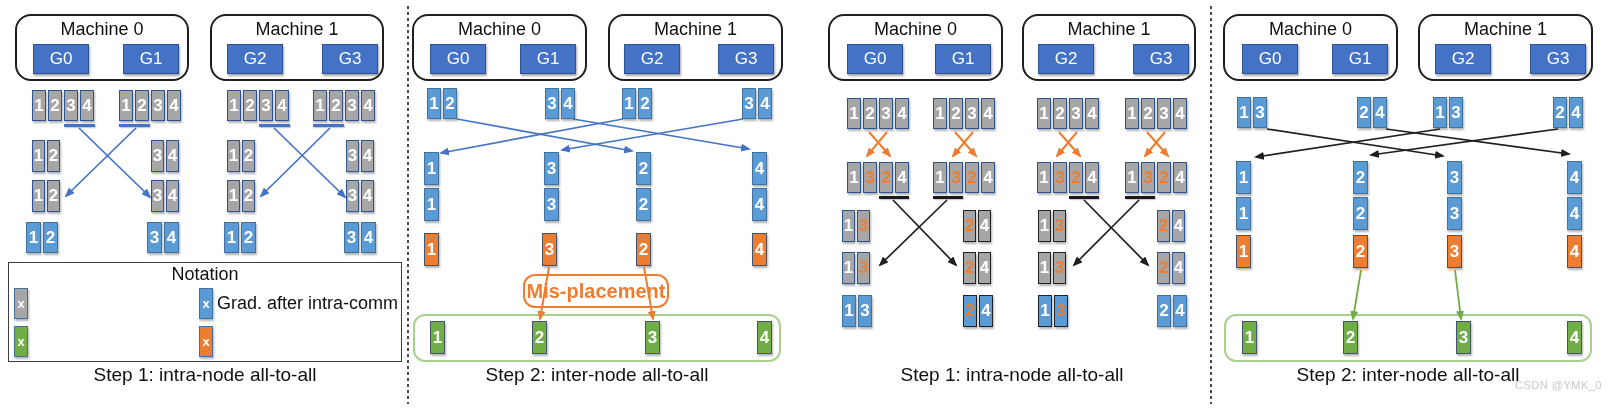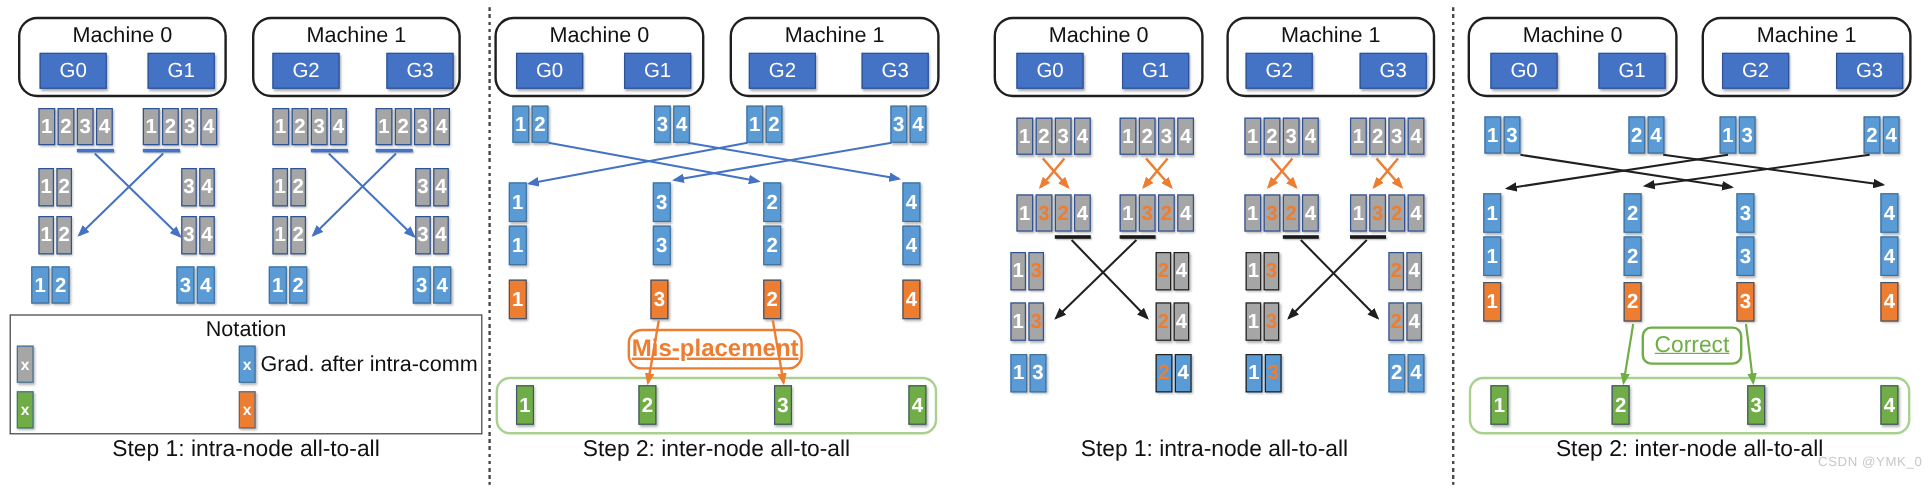--- a/index.html
+++ b/index.html
@@ -6,21 +6,21 @@
   #canvas{position:relative;width:1609px;height:411px;background:#fff;overflow:hidden;}
   .machine{position:absolute;border:2px solid #1f1f1f;border-radius:16px;background:#fff;box-sizing:border-box;}
   .machine-label{position:absolute;width:100%;top:3px;text-align:center;font-size:18px;color:#111;}
   .gpu{position:absolute;border:1.5px solid;color:#fff;font-size:17px;display:flex;align-items:center;justify-content:center;box-sizing:border-box;box-shadow:1px 1.5px 2px rgba(0,0,0,.35);}
   .slice{position:absolute;box-sizing:border-box;border:1.5px solid;display:flex;align-items:center;justify-content:center;color:#fff;font-size:17px;font-weight:bold;box-shadow:1.2px 1.5px 2px rgba(0,0,0,.3);}
   .underline{position:absolute;height:3px;box-shadow:1px 1px 1.5px rgba(0,0,0,.25);}
   .caption{position:absolute;top:364px;width:400px;text-align:center;font-size:19px;color:#111;}
   .legend-frame{position:absolute;border:1.5px solid #3d3d3d;background:#fff;box-sizing:border-box;}
   .legend-title{position:absolute;text-align:center;font-size:18px;color:#111;}
   .legend-label{position:absolute;font-size:18px;color:#111;white-space:nowrap;}
-  .callout{position:absolute;border:2px solid;display:flex;align-items:center;justify-content:center;box-sizing:border-box;background:transparent;text-decoration:underline;}
+  .callout{position:absolute;border:2px solid;display:flex;align-items:center;justify-content:center;box-sizing:border-box;background:transparent;}
   .result-box{position:absolute;border:2px solid;border-radius:12px;box-sizing:border-box;}
   .separator{position:absolute;top:6px;width:2px;height:398px;background-image:repeating-linear-gradient(to bottom,#4a4a4a 0 3px,transparent 3px 6px);}
   .watermark{position:absolute;left:1515px;top:379px;font-size:11px;color:#c8c8c8;letter-spacing:.5px;}
   svg.overlay{position:absolute;left:0;top:0;pointer-events:none;}
 </style>
 </head>
 <body>
 
 <div id="canvas">
   <div class="caption" style="left:5px">Step 1: intra-node all-to-all</div>
@@ -66,21 +66,20 @@
     <div class="gpu" style="left: 1242px; top: 44px; width: 56px; height: 30px; background: rgb(68, 114, 196); border-color: rgb(46, 83, 149);">G0</div>
     <div class="gpu" style="left: 1332px; top: 44px; width: 56px; height: 30px; background: rgb(68, 114, 196); border-color: rgb(46, 83, 149);">G1</div>
     <div class="machine" style="left: 1418px; top: 14px; width: 175px; height: 67px;">
       <div class="machine-label">Machine 1</div>
     </div>
     <div class="gpu" style="left: 1435px; top: 44px; width: 56px; height: 30px; background: rgb(68, 114, 196); border-color: rgb(46, 83, 149);">G2</div>
     <div class="gpu" style="left: 1530px; top: 44px; width: 56px; height: 30px; background: rgb(68, 114, 196); border-color: rgb(46, 83, 149);">G3</div>
     <div class="result-box" style="left: 413px; top: 314px; width: 368px; height: 48px; border-color: rgb(169, 209, 142);"></div>
     <div class="result-box" style="left: 1224px; top: 314px; width: 368px; height: 48px; border-color: rgb(169, 209, 142);"></div>
     <div class="callout" style="left: 523px; top: 274px; width: 146px; height: 34px; border-color: rgb(237, 125, 49); color: rgb(237, 125, 49); font-size: 20px; border-radius: 12px; font-weight: bold;">Mis-placement</div>
-    <div class="callout" style="left: 1368px; top: 272px; width: 84px; height: 32px; border-color: rgb(112, 173, 71); color: rgb(112, 173, 71); font-size: 19px; border-radius: 8px;">Correct</div>
     <div class="legend-frame" style="left: 8px; top: 262px; width: 394px; height: 100px;"></div>
     <div class="legend-title" style="left: 8px; top: 264px; width: 394px; height: 22px;">Notation</div>
     <div class="slice" style="left: 14px; top: 288px; width: 14px; height: 31px; background: rgb(166, 166, 166); border-color: rgb(65, 113, 156); font-size: 13px;">x</div>
     <div class="slice" style="left: 199px; top: 288px; width: 14px; height: 31px; background: rgb(91, 155, 213); border-color: rgb(65, 113, 156); font-size: 13px;">x</div>
     <div class="legend-label" style="left: 217px; top: 293px;">Grad. after intra-comm</div>
     <div class="slice" style="left: 14px; top: 326px; width: 14px; height: 31px; background: rgb(112, 173, 71); border-color: rgb(65, 113, 156); font-size: 13px;">x</div>
     <div class="slice" style="left: 199px; top: 326px; width: 14px; height: 31px; background: rgb(237, 125, 49); border-color: rgb(65, 113, 156); font-size: 13px;">x</div>
     <div class="slice" style="left: 32px; top: 90px; width: 14px; height: 31px; background: rgb(166, 166, 166); border-color: rgb(46, 83, 149);">1</div>
     <div class="slice" style="left: 48px; top: 90px; width: 14px; height: 31px; background: rgb(166, 166, 166); border-color: rgb(46, 83, 149);">2</div>
     <div class="slice" style="left: 64px; top: 90px; width: 14px; height: 31px; background: rgb(166, 166, 166); border-color: rgb(46, 83, 149);">3</div>

